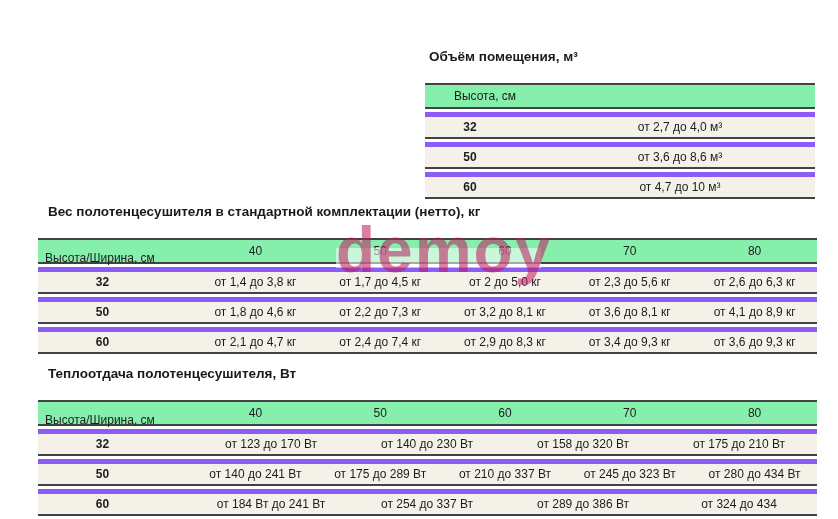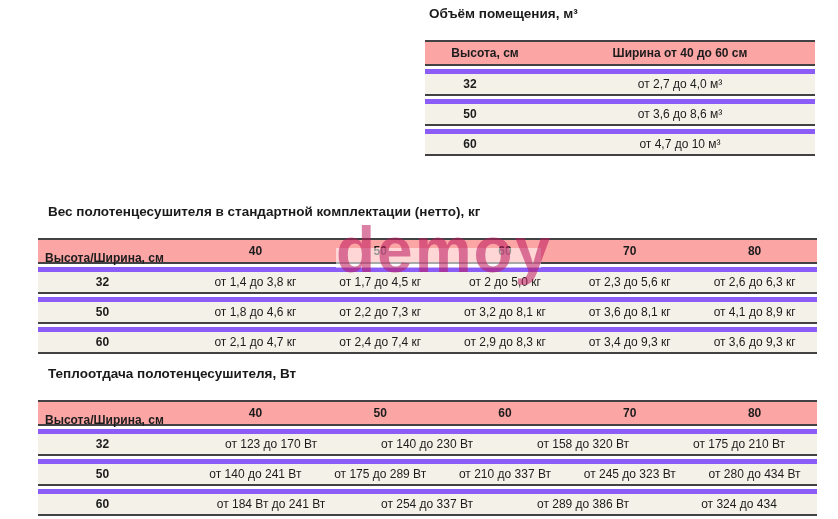--- a/index.html
+++ b/index.html
@@ -12,22 +12,22 @@
   .tbl { margin-top:18px; }
   .band {
     display:flex; align-items:center;
     height:20px; font-size:12px;
     background:#f4f1e8;
     border-top:5px solid #8b5cf6;
     border-bottom:2px solid #424244;
     margin-top:3px;
   }
   .band.head {
-    margin-top:0; height:22px; background:#fca5a5;
-    border-top:2px solid #424244; font-weight:bold;
+    margin-top:0; height:22px; background:#86efac;
+    border-top:2px solid #424244; font-weight:normal;
   }
   .c { flex:1; text-align:center; white-space:nowrap; box-sizing:border-box; }
   
   .t1 .cfirst { flex:0 0 120px; }
   .t1 .row .cfirst { font-weight:bold; padding-right:30px; }
   
   .t6 .cfirst { flex:0 0 155px; }
   .t6 .head .cfirst { text-align:left; padding-left:7px;margin-top:13px; }
   .t6 .row .cfirst { font-weight:bold; padding-right:26px; }
   
@@ -37,34 +37,33 @@
   }
   .watermark {
     position:absolute; left:336px; top:218px; z-index:5; pointer-events:none;
     font-size:64px; font-weight:bold; letter-spacing:2px;
     color:#be185d; opacity:0.55; line-height:1;
   }
   
   .blk-volume { left:425px; top:5px;   width:390px; }
   .blk-weight { left:38px;  top:203px; width:779px; }
   .blk-heat   { left:38px;  top:365px; width:779px; }
-  .blk-volume .tbl-title { margin-left:4px; }
+  .blk-volume .tbl-title { margin-left:4px;margin-top:43px; }
   .blk-weight .tbl-title, .blk-heat .tbl-title { margin-left:10px; }
 </style>
 </head>
 <body>
 
 <div class="page">
 
   <div class="tbl-block blk-volume">
     <div class="tbl-title">Объём помещения, м³</div>
     <div class="tbl t1">
       <div class="band head">
         <div class="c cfirst">Высота, см</div>
-        <div class="c">Ширина от 40 до 60 см</div>
       </div>
       <div class="band row">
         <div class="c cfirst">32</div>
         <div class="c">от 2,7 до 4,0 м³</div>
       </div>
       <div class="band row">
         <div class="c cfirst">50</div>
         <div class="c">от 3,6 до 8,6 м³</div>
       </div>
       <div class="band row">

